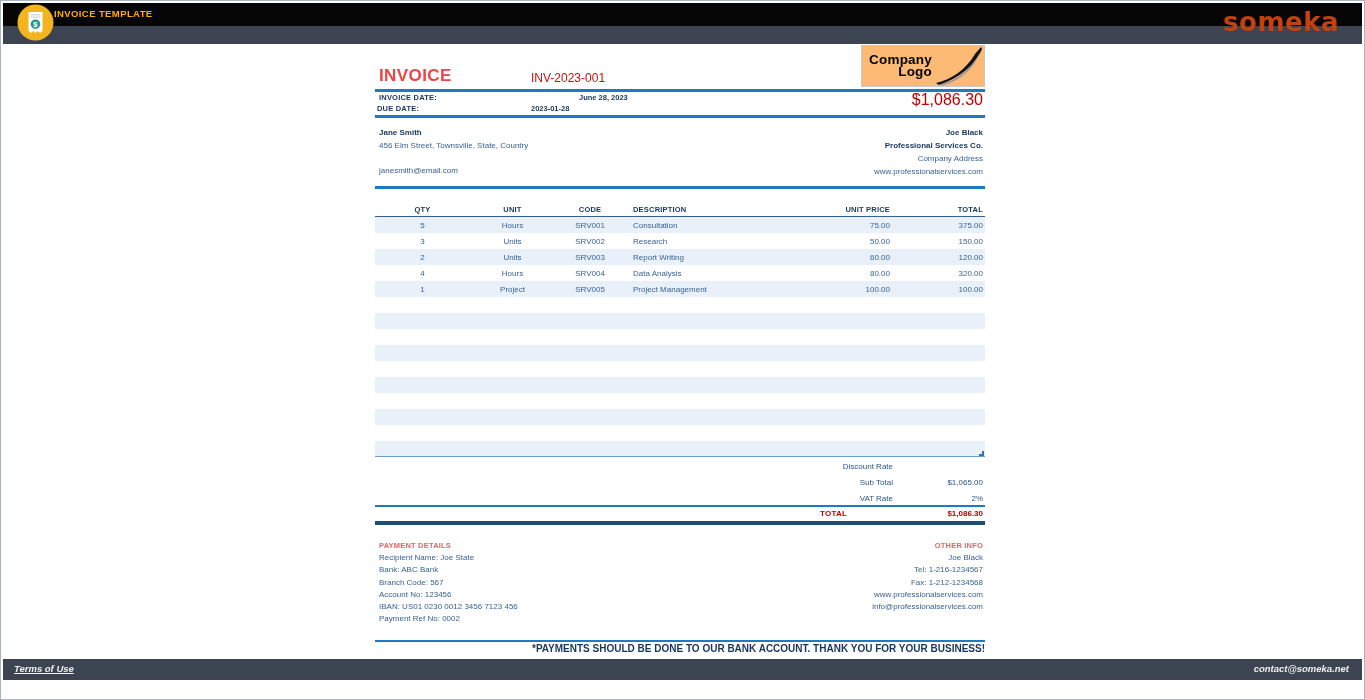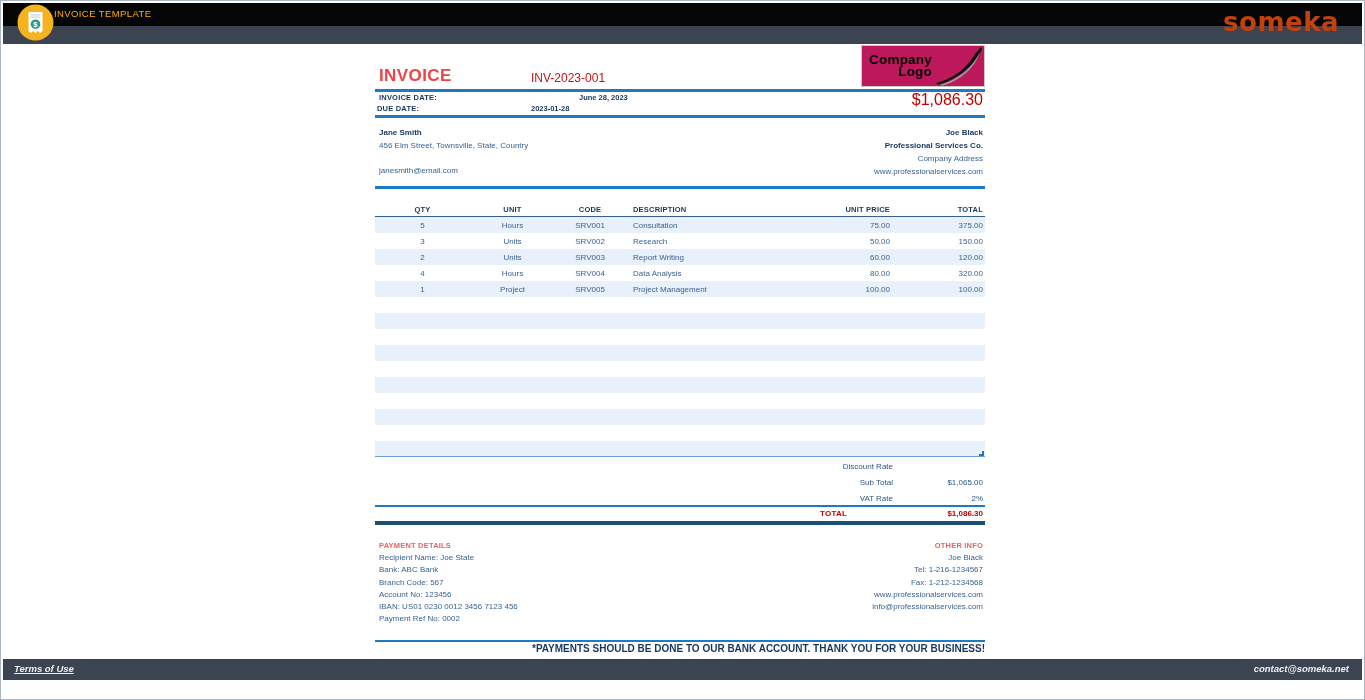--- a/index.html
+++ b/index.html
@@ -9,36 +9,36 @@
     font-family:"Liberation Sans", sans-serif;
     overflow:hidden;
   }
   .abs { position:absolute; }
   .frame { inset:0; border:1px solid #a9b5c1; }
 
   
   .bar-black { left:3px; right:3px; top:3px; height:23px; background:#050505; }
   .bar-slate { left:3px; right:3px; top:26px; height:18px; background:#3c4452; }
   .app-icon  { left:17px; top:4px; width:37px; height:37px; z-index:5; }
-  .app-title { left:54px; top:8px; font-size:9.5px; font-weight:normal; letter-spacing:.4px; color:#ffae00; z-index:6;}
+  .app-title { left:54px; top:8px; font-size:9.5px; font-weight:bold; letter-spacing:.4px; color:#ffae00; z-index:6;}
   .page-title{ left:54px; top:46px; font-size:13px; font-weight:bold; letter-spacing:.2px; color:#ffffff; z-index:6;}
   .brand     { right:26px; top:7px; font-family:"DejaVu Sans",sans-serif; font-size:26px; font-weight:bold; color:#c2410c; z-index:6; letter-spacing:.5px;}
 
   
   .bar-bottom{ left:3px; right:3px; top:659px; height:21px; background:#3c4452; }
   .terms     { left:14px; top:663px; font-size:9.5px; font-style:italic; font-weight:bold; text-decoration:underline; color:#eef1f4; z-index:6;}
   .contact   { right:16px; top:663px; font-size:9.5px; font-style:italic; font-weight:bold; color:#eef1f4; z-index:6;}
 
   
   .doc { left:375px; top:44px; width:610px; height:615px; }
   .doc .abs { position:absolute; }
 
   .inv-title  { left:4px; top:22px; font-size:17px; font-weight:600; color:#ef4444; letter-spacing:.4px;}
   .inv-number { left:156px; top:27px; font-size:12px; color:#c41212; }
-  .logo-box   { right:0; top:1px; width:124px; height:42px; border:1px solid #c8c8c8; background:#be185d; display:flex; align-items:center; justify-content:flex-end;}
+  .logo-box   { right:0; top:1px; width:124px; height:42px; border:1px solid #c8c8c8; background:#fdba74; display:flex; align-items:center; justify-content:flex-end;}
   .logo-text  { text-align:right; font-size:13.5px; line-height:12.5px; font-weight:800; color:#000; letter-spacing:.2px;}
   .logo-swoosh{ width:50px; height:40px; margin-left:2px;}
 
   .hline  { left:0; width:610px; background:#1e7ac2; }
   .line-a { top:45px; height:3px; }
   .line-b { top:71px; height:3px; }
   .line-c { top:142px; height:3px; }
   .line-d { top:596px; height:2px; }
   .line-thin  { top:461px; height:2px; background:#1e7ac2; }
   .line-thick { top:477px; height:4px; background:#1d4e76; }

